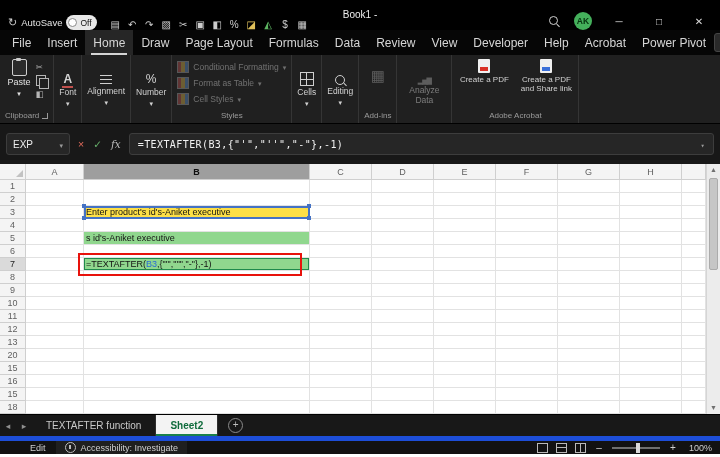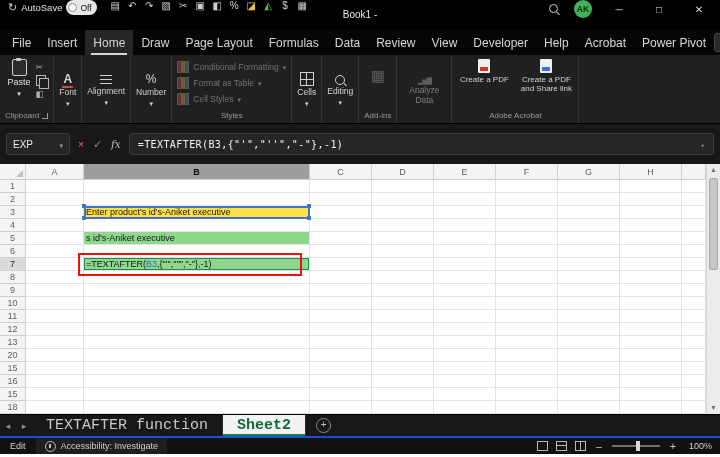--- a/index.html
+++ b/index.html
@@ -1,18 +1,18 @@
 <!DOCTYPE html>
 <html><head>
 <meta charset="utf-8">
 <style>
   html,body{margin:0;padding:0;background:#111;}
   #app{position:relative;width:720px;height:457px;background:#fff;font-family:"Liberation Sans",sans-serif;overflow:hidden;-webkit-font-smoothing:antialiased;}
   
-  .titlebar{position:absolute;top:0;left:0;right:0;height:30px;background:#000;display:flex;align-items:flex-start;color:#e2e2e2;font-size:9.5px;padding:0 8px;box-sizing:border-box;}
+  .titlebar{position:absolute;top:0;left:0;right:0;height:30px;background:#000;display:flex;align-items:flex-end;color:#e2e2e2;font-size:9.5px;padding:0 8px;box-sizing:border-box;}
   .autosave{display:flex;align-items:center;gap:4px;}
   .as-icon::after{content:"↻";font-size:11px;color:#cfcfcf;}
   .toggle{display:flex;align-items:center;background:#e8e8e8;border-radius:8px;height:13px;padding:1px 5px 1px 2px;color:#111;font-size:8.5px;gap:3px;}
   .knob{width:9px;height:9px;border-radius:50%;background:#fff;border:1px solid #8a8a8a;box-sizing:border-box;}
   #qat{display:flex;align-items:center;margin-left:10px;}
   .qat-ic{width:17px;text-align:center;font-size:10px;color:#cdcdcd;cursor:default;}
   .doc-title{position:absolute;left:50%;transform:translateX(-50%);top:0;height:30px;line-height:30px;font-size:10px;color:#ececec;}
   .tb-right{margin-left:auto;display:flex;align-items:center;gap:14px;}
   .search-ic{width:11px;height:11px;position:relative;display:inline-block;}
   .search-ic::before{content:"";position:absolute;width:7px;height:7px;border:1.4px solid #d0d0d0;border-radius:50%;left:0;top:0;}
@@ -93,25 +93,25 @@
   .ref{color:#2b6cd4;}
   #red-annotation{position:absolute;left:78px;top:89px;width:224px;height:23px;border:2px solid #e8120c;z-index:5;pointer-events:none;box-sizing:border-box;}
   #vscroll{position:absolute;right:0;top:0;width:14px;height:250px;background:#ececec;border-left:1px solid #d5d5d5;box-sizing:border-box;}
   #vscroll .arr{display:block;text-align:center;font-size:7px;color:#707070;height:12px;line-height:12px;}
   #vscroll .thumb{position:absolute;left:2px;top:14px;width:9px;height:92px;background:#c6c6c6;border:1px solid #ababab;border-radius:2px;box-sizing:border-box;}
   #vscroll .arr.down{position:absolute;bottom:0;width:100%;}
   
   .sheetbar{position:absolute;top:414px;left:0;right:0;height:22px;background:#181818;display:flex;align-items:stretch;color:#c9c9c9;box-sizing:border-box;border-top:1px solid #000;}
   .snav{width:16px;display:flex;align-items:center;justify-content:center;font-size:9px;color:#8f8f8f;}
   #sheet-tabs{display:flex;}
-  .stab{padding:0 14px;display:flex;align-items:center;font-size:15px;border-right:1px solid #2d2d2d;white-space:nowrap;font-family:Liberation Mono, monospace;}
+  .stab{padding:0 14px;display:flex;align-items:center;font-size:10px;border-right:1px solid #2d2d2d;white-space:nowrap;}
   .stab.active{background:#f3f3f3;color:#0f6b3c;font-weight:bold;box-shadow:inset 0 -2px 0 #1a7f4b;text-align:center;}
   .addsheet{align-self:center;width:13px;height:13px;border-radius:50%;border:1px solid #8a8a8a;color:#bdbdbd;font-size:10px;line-height:12px;text-align:center;margin-left:10px;}
   
-  .statusbar{position:absolute;top:436px;left:0;right:0;height:18px;background:#121212;display:flex;align-items:center;font-size:9px;color:#cfcfcf;box-sizing:border-box;border-top:2px solid #1d4ed8;}
+  .statusbar{position:absolute;top:436px;left:0;right:0;height:18px;background:#121212;display:flex;align-items:center;font-size:9px;color:#cfcfcf;box-sizing:border-box;border-top:5px solid #1d4ed8;padding-left:20px;}
   .smode{padding:0 10px;}
   .acc-seg{display:flex;align-items:center;gap:5px;background:#1f1f1f;height:100%;padding:0 9px;}
   .acc-ic{width:9px;height:9px;border:1.2px solid #bdbdbd;border-radius:50%;position:relative;}
   .acc-ic::after{content:"";position:absolute;left:3px;top:2px;width:2px;height:4px;background:#bdbdbd;}
   .sb-right{margin-left:auto;display:flex;align-items:center;gap:8px;padding-right:8px;}
   .vicon{width:11px;height:10px;border:1px solid #b9b9b9;box-sizing:border-box;}
   .vicon.v2{background:linear-gradient(#b9b9b9,#b9b9b9) 0 3px/100% 1px no-repeat;}
   .vicon.v3{background:linear-gradient(#b9b9b9,#b9b9b9) 50% 0/1px 100% no-repeat;}
   .zbtn{color:#cfcfcf;font-size:10px;width:10px;text-align:center;}
   .ztrack{width:48px;height:2px;background:#6f6f6f;position:relative;}

